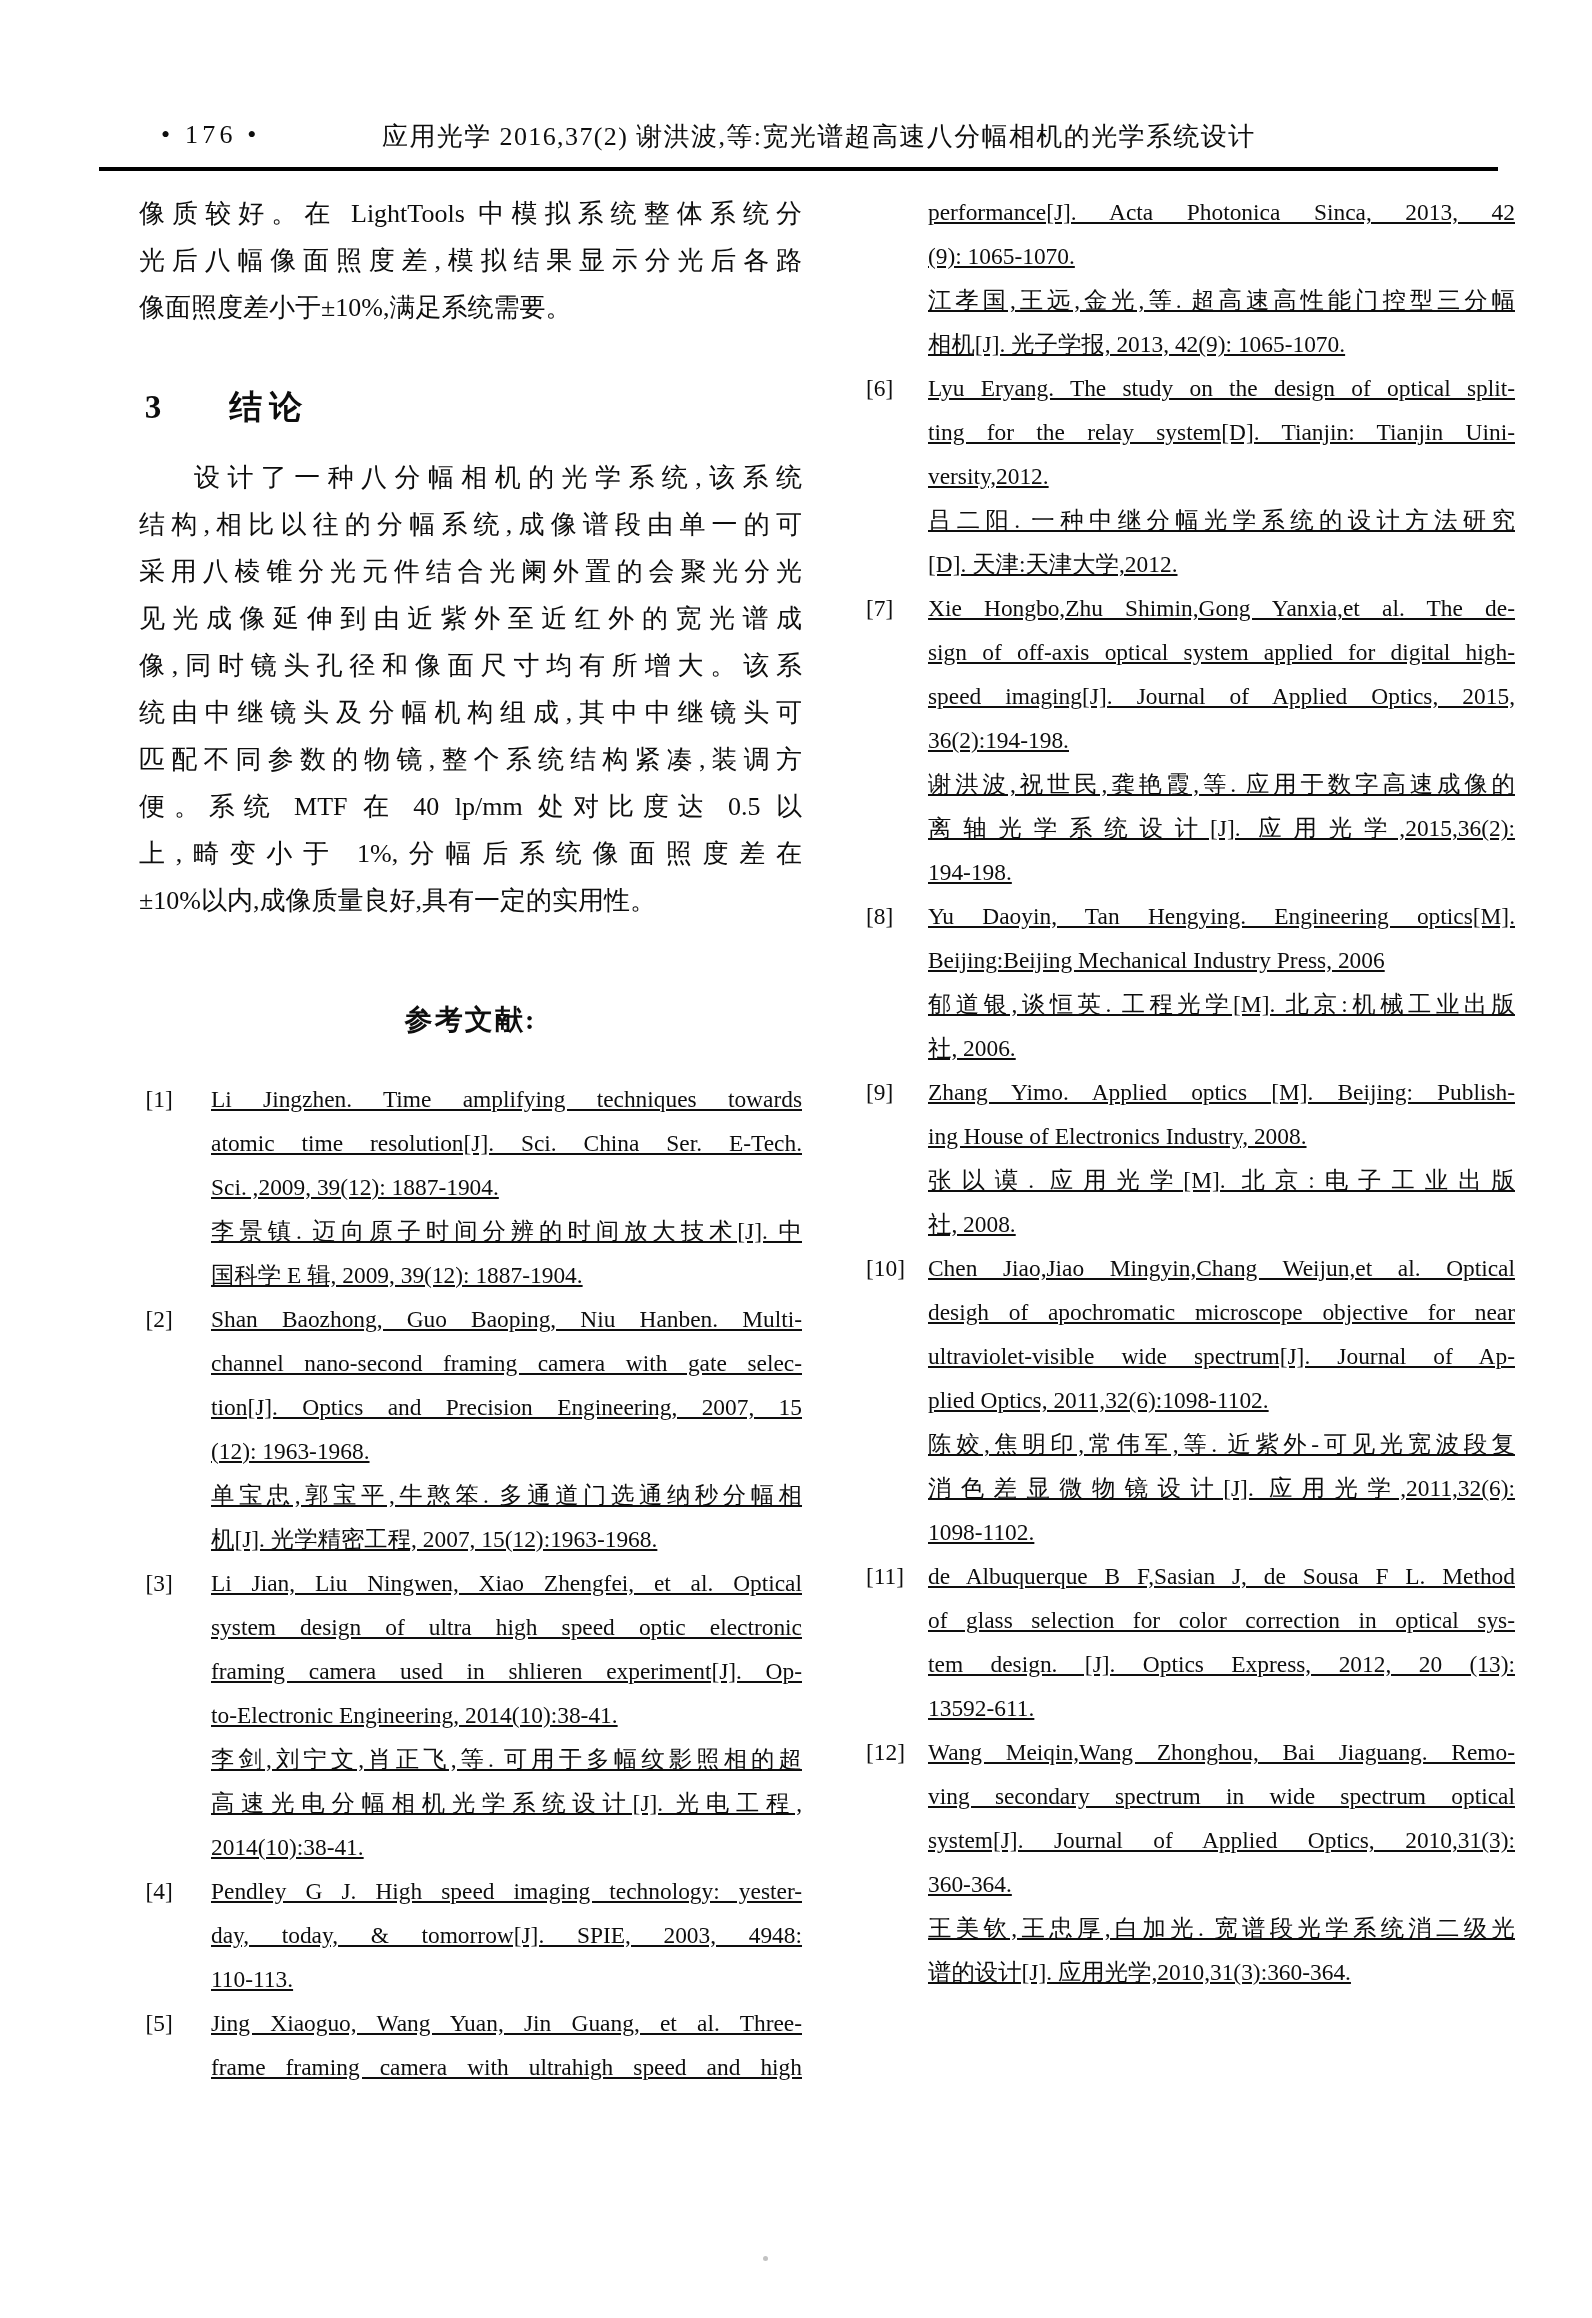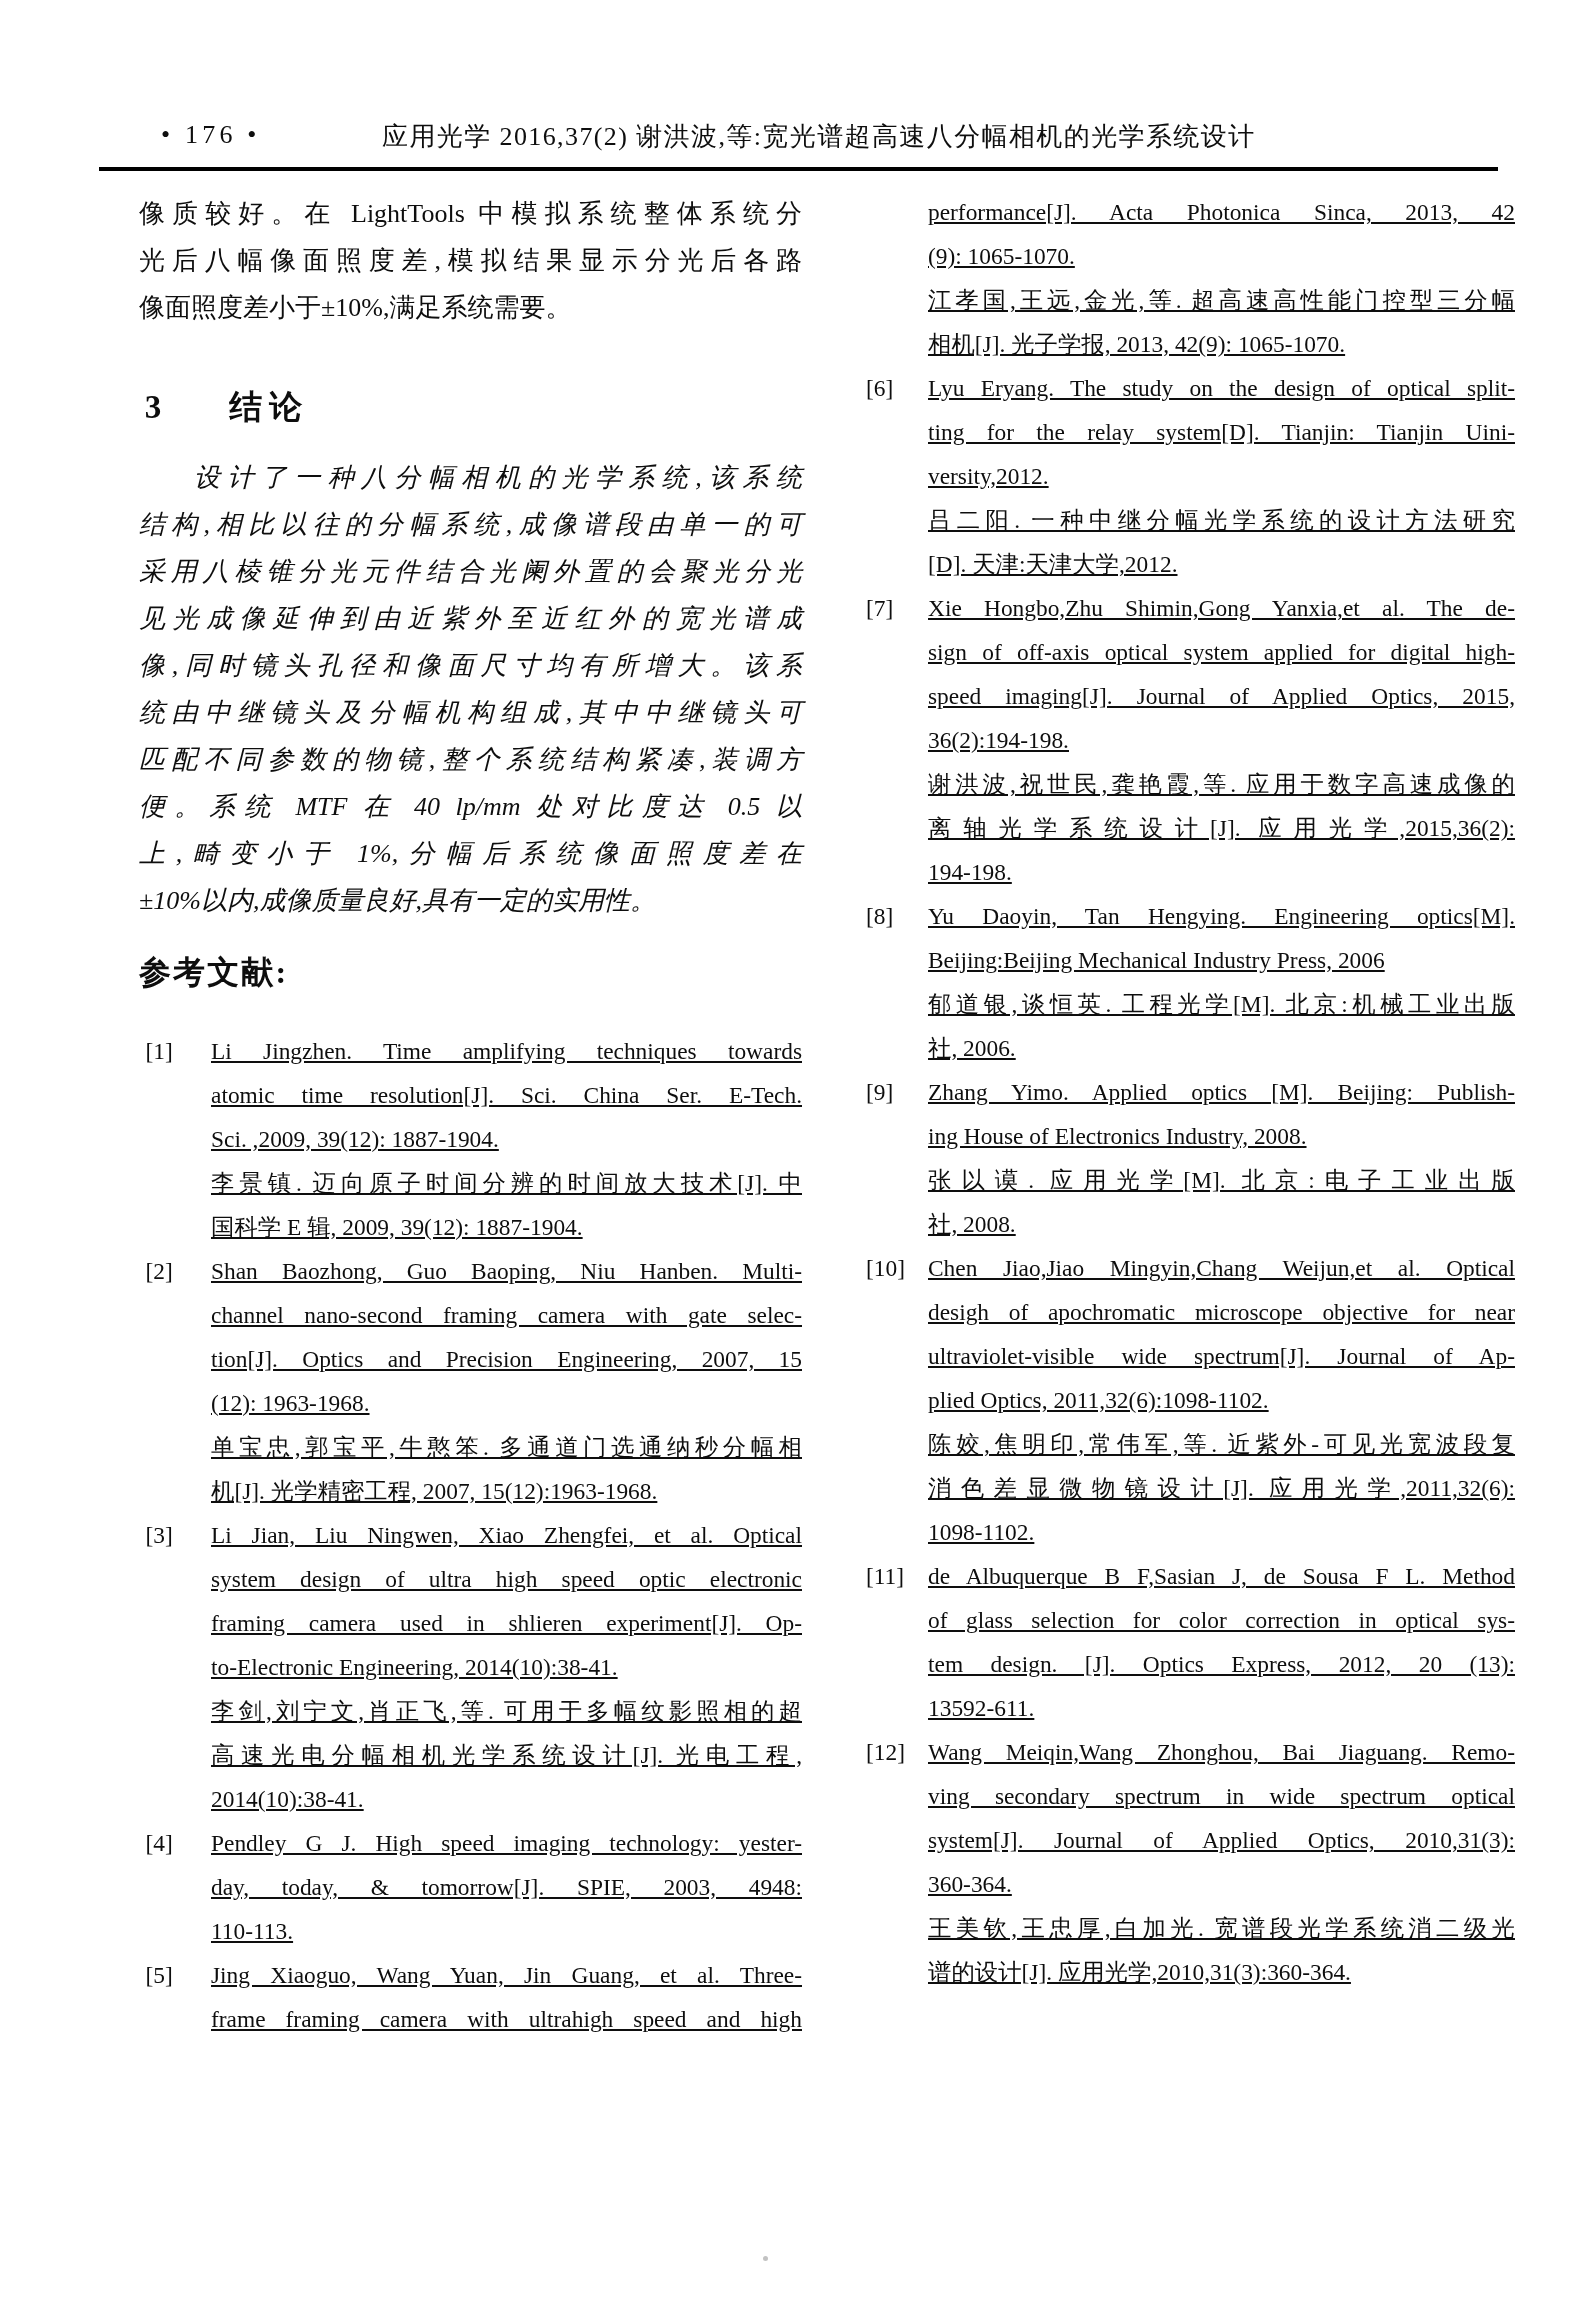--- a/index.html
+++ b/index.html
@@ -18,23 +18,23 @@
 
   .para{font-size:26px;line-height:47px;}
   .tline{text-align:justify;text-align-last:justify;}
   .tline.end{text-align-last:left;}
   .tline.indent{text-indent:55px;}
 
   .section-heading{margin-top:55px;font-weight:bold;font-size:33px;line-height:42px;display:flex;}
   .section-heading .sec-num{margin-left:5.7px;}
   .section-heading .sec-title{margin-left:68px;letter-spacing:7px;}
 
-  .conclusion{margin-top:25.5px;font-style:italic;}
-
-  .refs-heading{margin-top:31px;font-weight:bold;font-size:32px;line-height:34px;letter-spacing:2.1px;}
+  .conclusion{margin-top:25.5px;}
+
+  .refs-heading{margin-top:79px;font-weight:bold;font-size:28px;line-height:34px;letter-spacing:2.1px;text-align:center;}
 
   .references{margin-top:40px;font-size:23.4px;line-height:44px;text-decoration:underline;}
   .col-right .references{margin-top:0;}
   .ref{position:relative;}
   .ref-id{position:absolute;top:0;font-size:23.4px;}
   .col-left .ref{padding-left:72px;}
   .col-left .ref-id{left:6.4px;}
   .col-right .ref{padding-left:62px;}
   .col-right .ref-id{left:0;}
 

